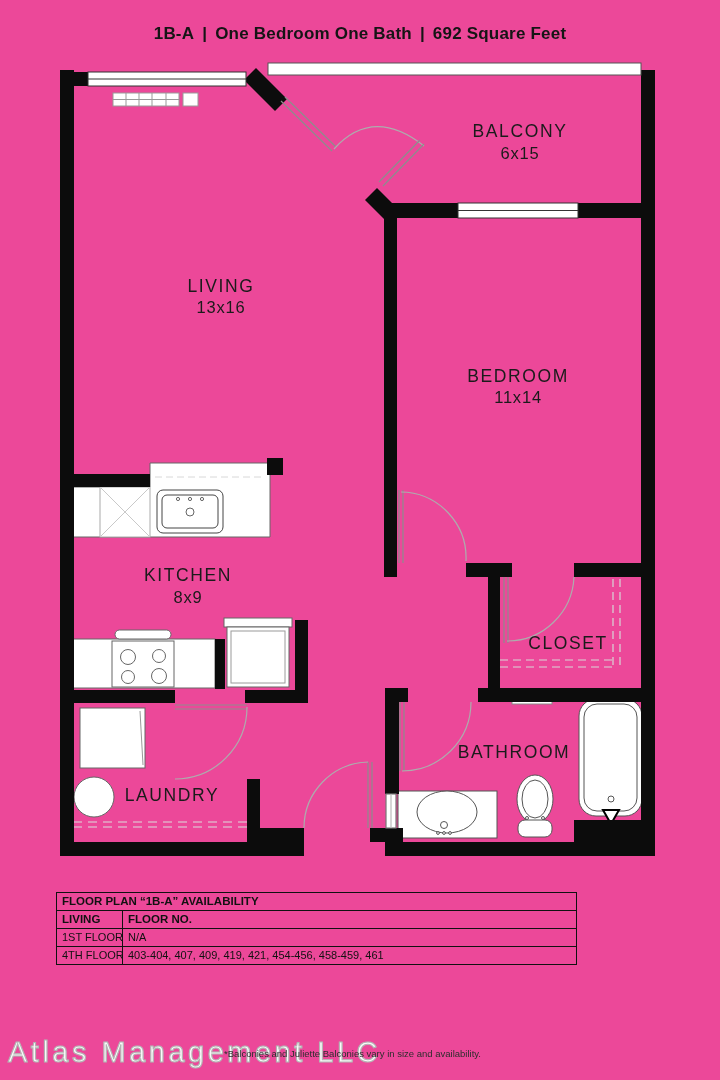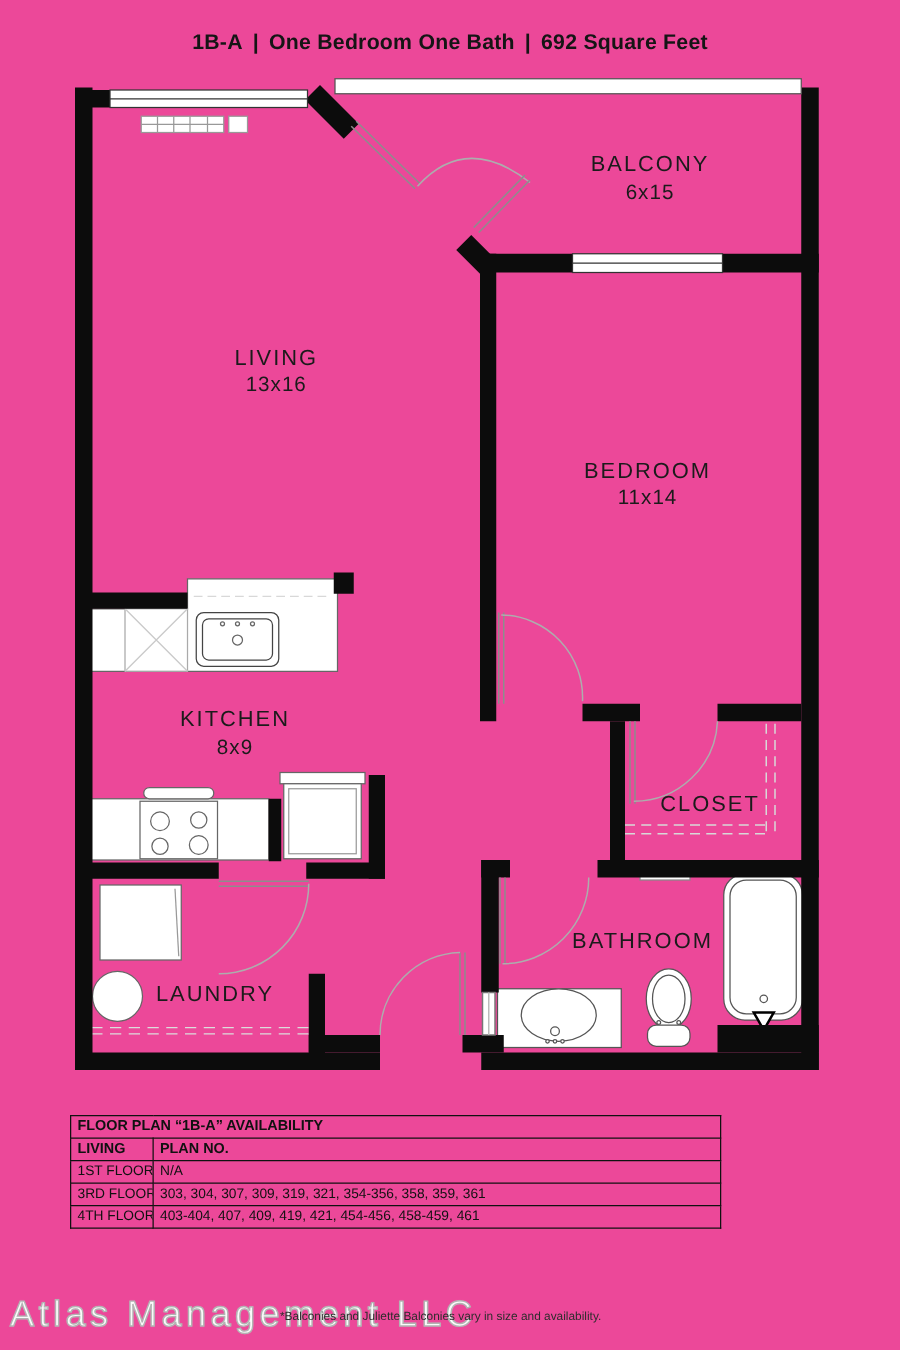--- a/index.html
+++ b/index.html
@@ -198,31 +198,27 @@
     <colgroup>
         <col style="width:66px">
         <col>
       </colgroup>
     <tbody>
         <tr class="hdr">
       <td colspan="2">FLOOR PLAN “1B-A” AVAILABILITY</td>
     </tr>
     <tr class="hdr">
       <td>LIVING</td>
-      <td>PLAN NO.</td>
+      <td>FLOOR NO.</td>
     </tr>
     <tr>
       <td>1ST FLOOR</td>
       <td>N/A</td>
     </tr>
     <tr>
-      <td>3RD FLOOR</td>
-      <td>303, 304, 307, 309, 319, 321, 354-356, 358, 359, 361</td>
-    </tr>
-    <tr>
       <td>4TH FLOOR</td>
       <td>403-404, 407, 409, 419, 421, 454-456, 458-459, 461</td>
     </tr>
   </tbody>
     </table>
 
   <div class="watermark">Atlas Management LLC</div>
   <div class="footnote">*Balconies and Juliette Balconies vary in size and availability.</div>
 
 </div>

